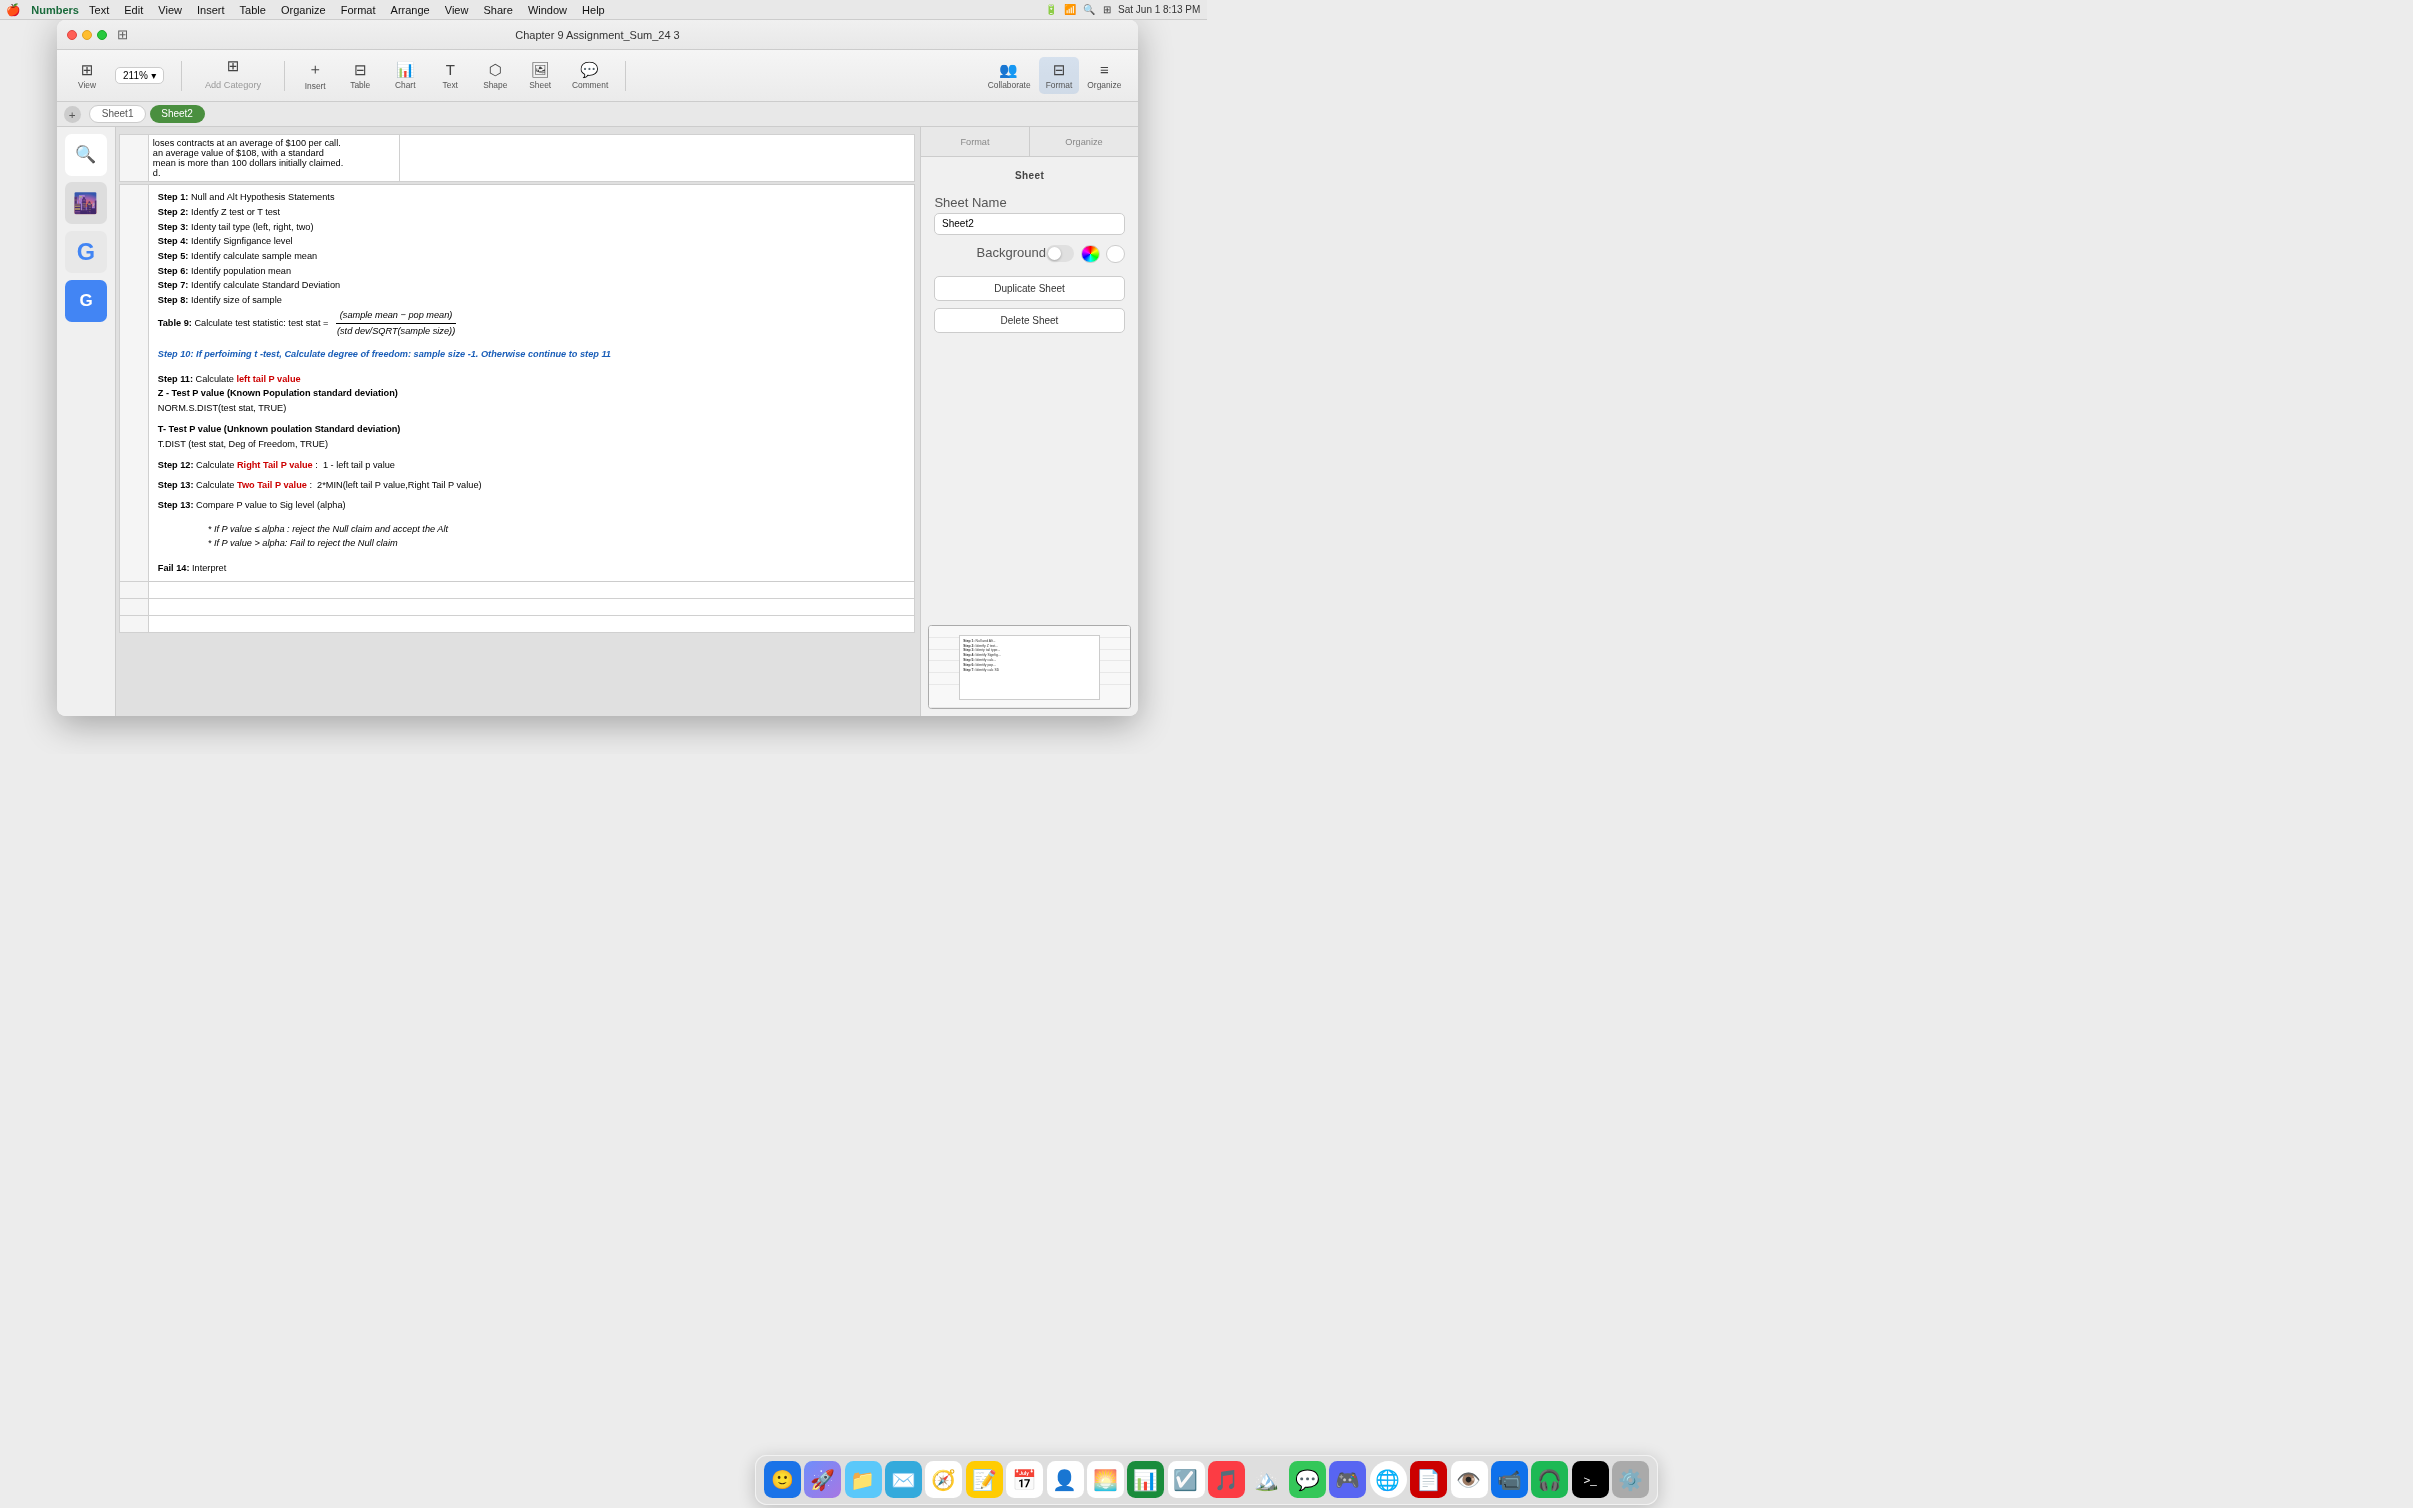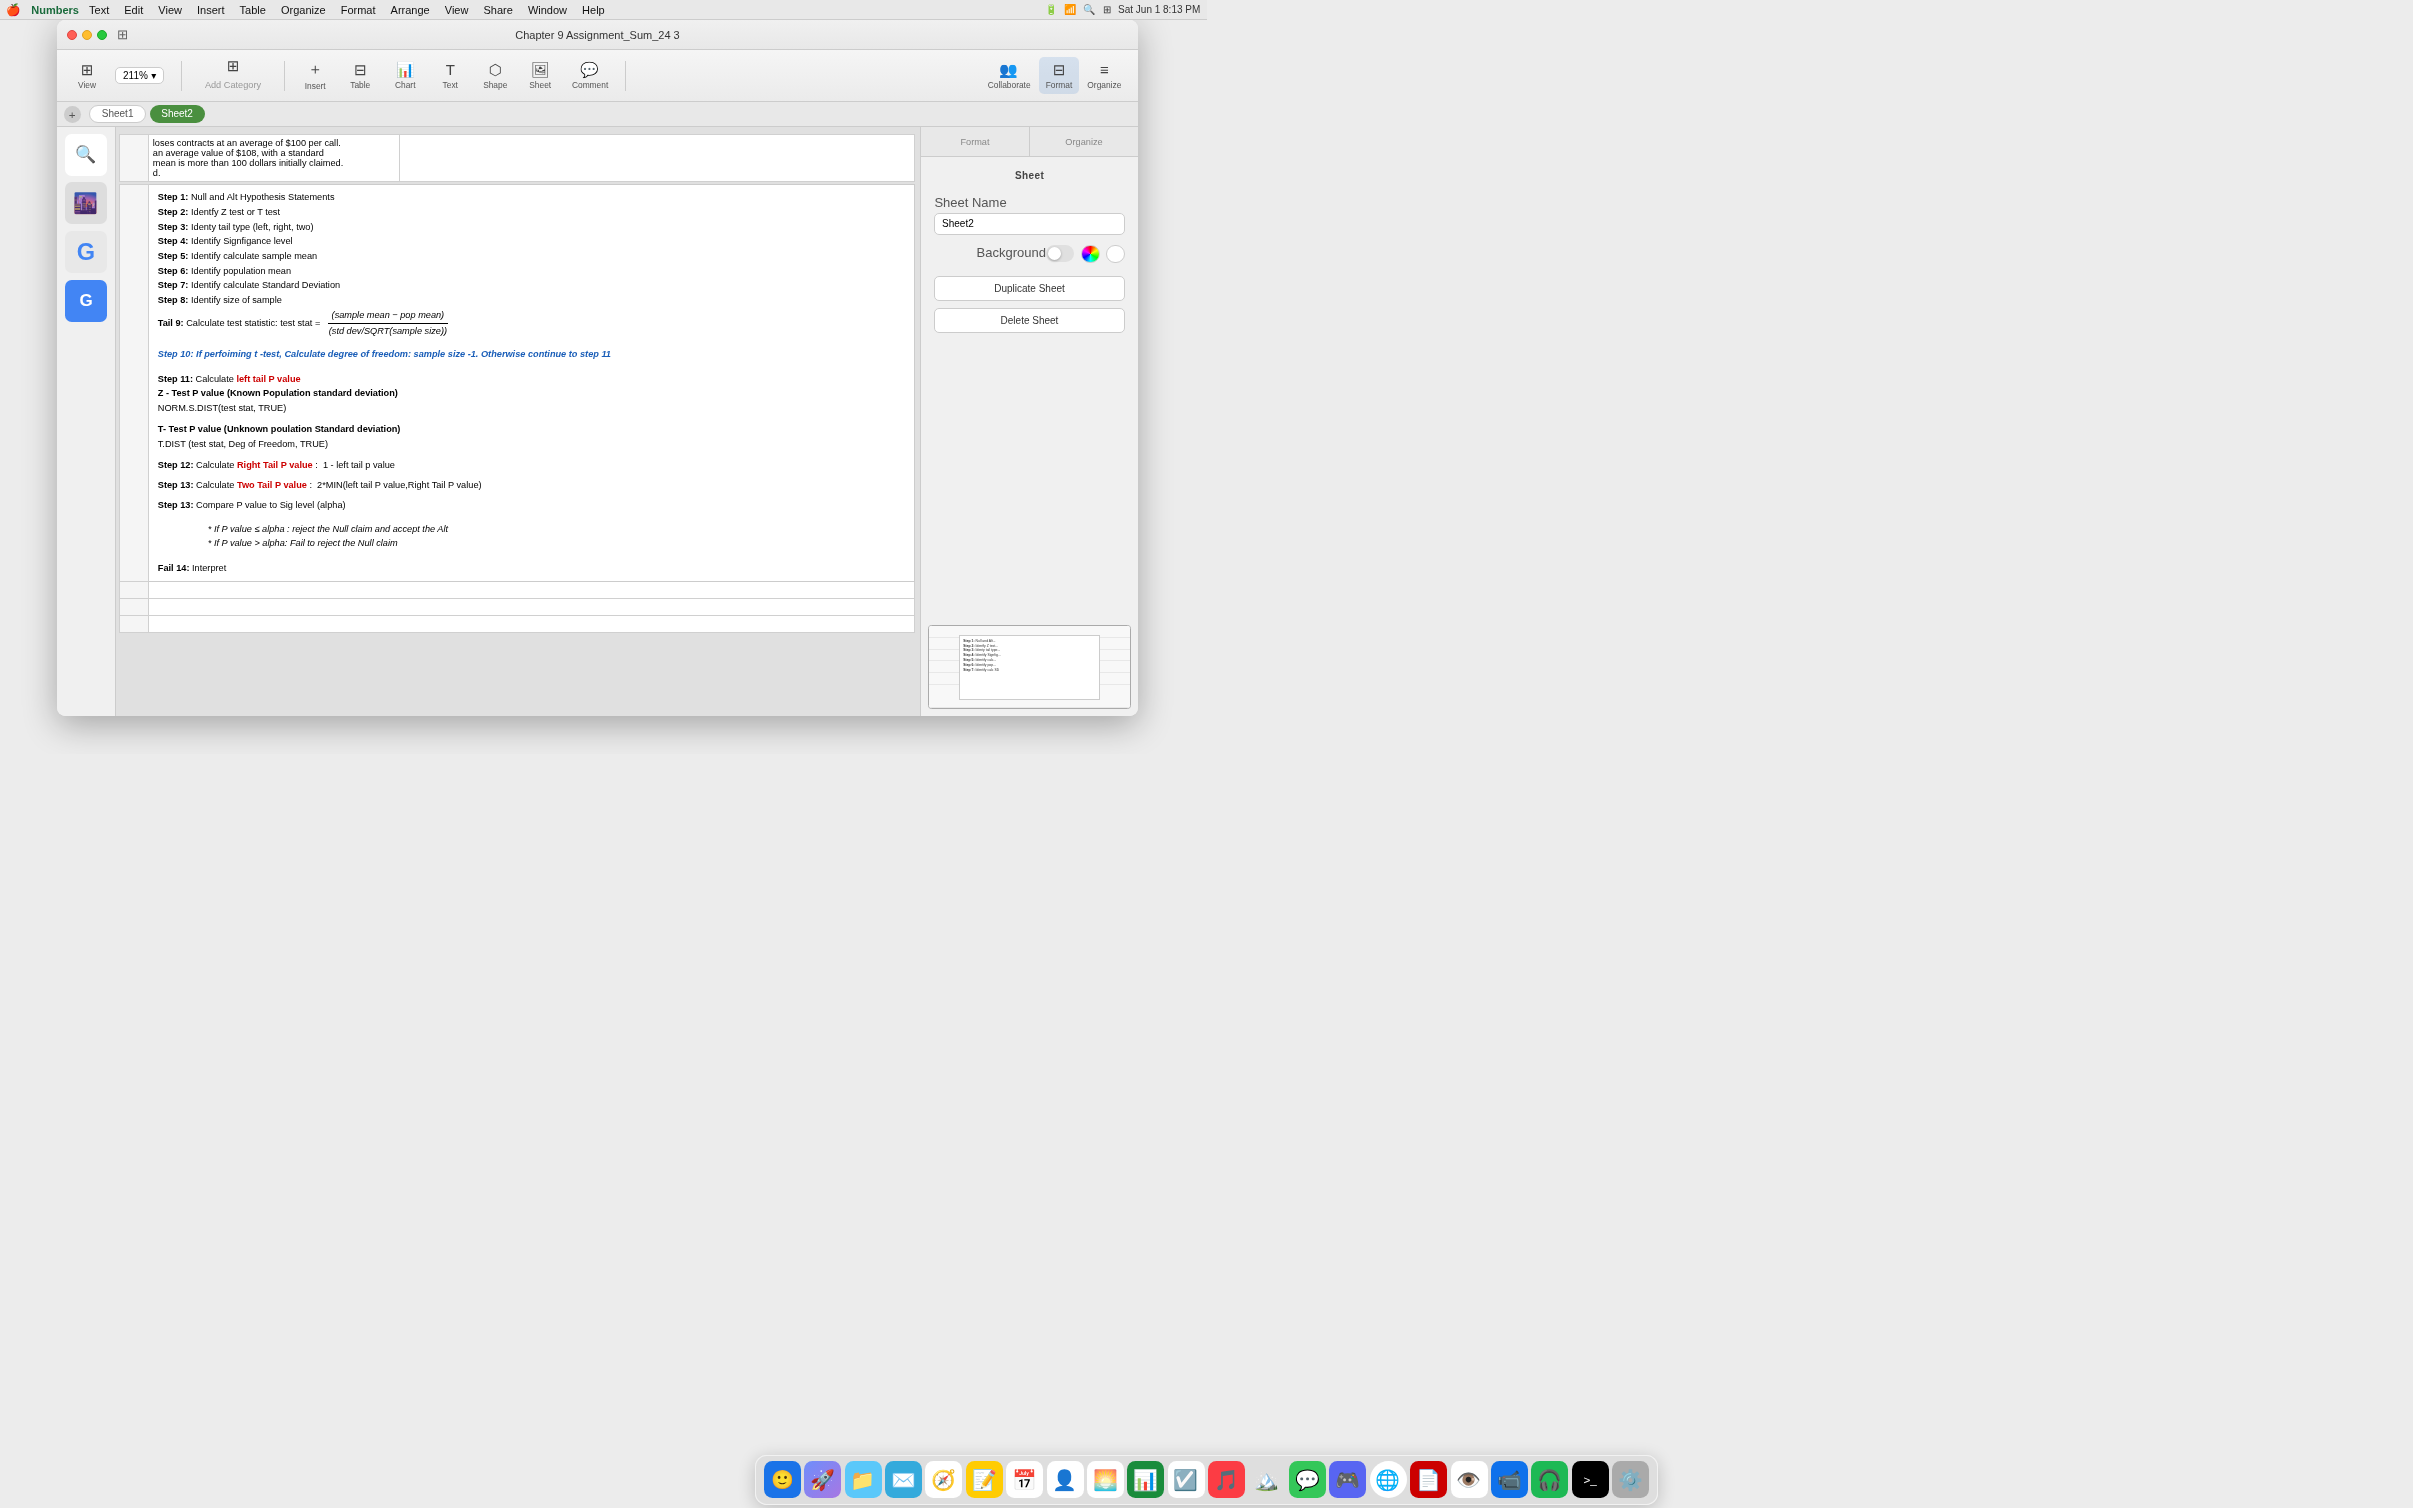--- a/index.html
+++ b/index.html
@@ -565,21 +565,21 @@
                 <td class="content-cell" colspan="10" style="border:0.8px solid #ccc; padding:5px 8.4px !important;">
                   <div><span class="step-bold">Step 1:</span> Null and Alt Hypothesis Statements</div>
                   <div><span class="step-bold">Step 2:</span> Identfy Z test or T test</div>
                   <div><span class="step-bold">Step 3:</span> Identy tail type (left, right, two)</div>
                   <div><span class="step-bold">Step 4:</span> Identify Signfigance level</div>
                   <div><span class="step-bold">Step 5:</span> Identify calculate sample mean</div>
                   <div><span class="step-bold">Step 6:</span> Identify population mean</div>
                   <div><span class="step-bold">Step 7:</span> Identify calculate Standard Deviation</div>
                   <div><span class="step-bold">Step 8:</span> Identify size of sample</div>
                   <div style="margin-bottom:1.7px;">
-                    <span class="step-bold">Tail 9:</span> Calculate test statistic: test stat =&nbsp;
+                    <span class="step-bold">Table 9:</span> Calculate test statistic: test stat =&nbsp;
                     <span style="display:inline-flex; flex-direction:column; align-items:center; vertical-align:middle; font-style:italic;">
                       <span style="border-bottom:0.8px solid black; padding:0 3.4px; font-size:9.2px;">(sample mean − pop mean)</span>
                       <span style="padding:0 3.4px; font-size:9.2px;">(std dev/SQRT(sample size))</span>
                     </span>
                   </div>
                   <div style="height:6.7px;"></div>
                   <div style="color:#1a5eb8; font-style:italic; font-weight:600; margin-bottom:3.4px;">
                     <span class="step-bold" style="color:#1a5eb8;">Step 10:</span> <em>If perfoiming t -test, Calculate degree of freedom: sample size -1. Otherwise continue to step 11</em>
                   </div>
                   <div style="height:6.7px;"></div>

